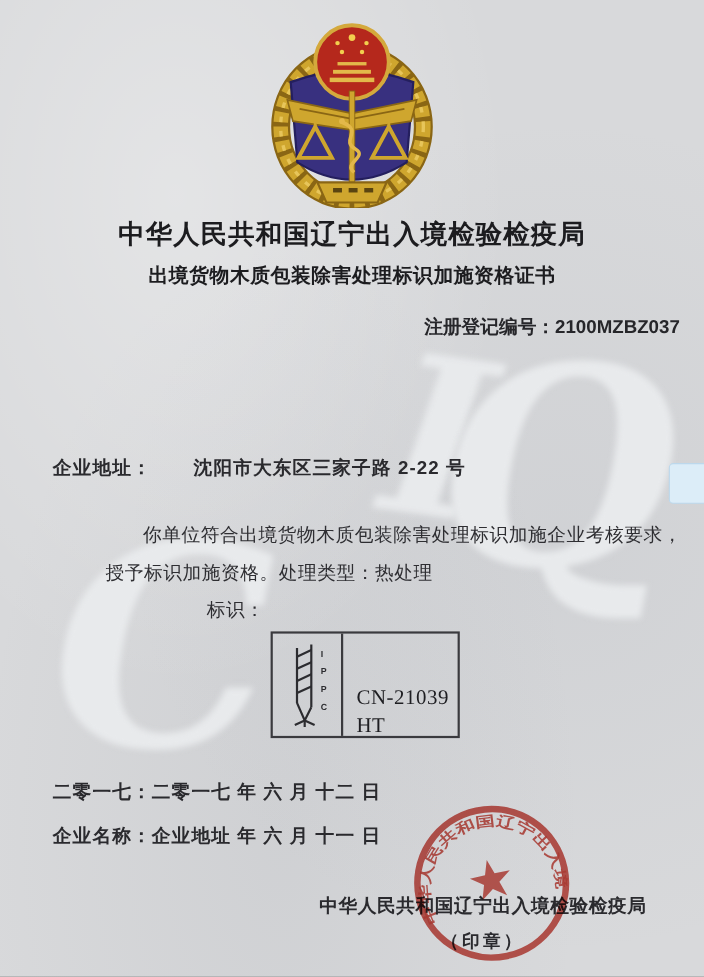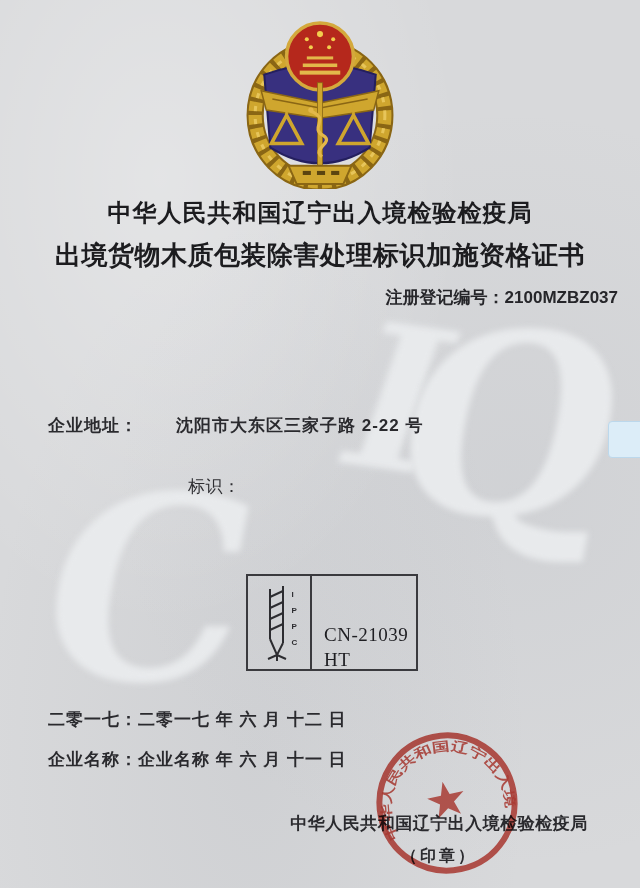--- a/index.html
+++ b/index.html
@@ -18,21 +18,21 @@
       color:#e8eaec;filter:blur(3px);font-weight:bold;line-height:1;user-select:none;}
   .wm-c{left:48px;top:462px;font-size:255px;}
   .wm-i{left:352px;top:300px;font-size:200px;transform:rotate(8deg);}
   .wm-q{left:398px;top:300px;font-size:250px;}
   
   .emblem{position:absolute;left:50%;top:13px;transform:translateX(-50%);}
   
   .title1{position:absolute;top:197px;left:0;width:100%;text-align:center;
           font-size:24px;font-weight:bold;letter-spacing:1px;color:#1c1c1f;}
   .title2{position:absolute;top:238px;left:0;width:100%;text-align:center;
-          font-size:26px;font-weight:bold;letter-spacing:0.5px;color:#1c1c1f;}
+          font-size:18px;font-weight:bold;letter-spacing:0.5px;color:#1c1c1f;}
   .reg{position:absolute;top:286px;right:22px;font-size:17px;font-weight:bold;color:#26262a;}
   
   .field{position:absolute;left:48px;font-size:17px;color:#2a2a2e;}
   .field .lab{font-weight:bold;letter-spacing:1px;}
   .field .val{margin-left:38px;font-weight:600;letter-spacing:1px;}
   .f-name{top:356px;}
   .f-addr{top:414px;}
   
   .para{position:absolute;left:96px;top:470px;width:528px;font-size:17px;
         line-height:34px;color:#2e2e32;letter-spacing:0.5px;}
@@ -117,20 +117,22 @@
   <div class="title1">中华人民共和国辽宁出入境检验检疫局</div>
   <div class="title2">出境货物木质包装除害处理标识加施资格证书</div>
 
   <div class="reg"><span>注册登记编号：</span><span>2100MZBZ037</span></div>
 
   <div class="field f-addr">
     <span class="lab">企业地址：</span><span class="val">沈阳市大东区三家子路 2-22 号</span>
   </div>
 
   <div class="para">
+    <div class="l1">你单位符合出境货物木质包装除害处理标识加施企业考核要求，</div>
+    <div class="l2">授予标识加施资格。处理类型：热处理</div>
     <div class="l3">标识：</div>
   </div>
 
   <div class="markbox">
     <div class="mark-left">
       <svg width="30" height="80" viewBox="0 0 30 80">
         <line x1="9" y1="6" x2="9" y2="56" stroke="#2c2c30" stroke-width="2"></line>
         <line x1="22" y1="3" x2="22" y2="60" stroke="#2c2c30" stroke-width="2"></line>
         <line x1="9" y1="14" x2="22" y2="8" stroke="#2c2c30" stroke-width="2"></line>
         <line x1="9" y1="25" x2="22" y2="19" stroke="#2c2c30" stroke-width="2"></line>
@@ -149,21 +151,21 @@
       </div>
     </div>
     <div class="mark-right">
       <div>CN-21039</div>
       <div>HT</div>
     </div>
   </div>
 
   <div class="dates">
     <div class="drow"><span>二零一七：</span><span>二零一七 年 六 月 十二 日</span></div>
-    <div class="drow"><span>企业名称：</span><span>企业名称 年 六 月 十一 日</span></div>
+    <div class="drow"><span>企业名称：</span><span>企业地址 年 六 月 十一 日</span></div>
   </div>
 
   <div class="issuer-block">
     <div>中华人民共和国辽宁出入境检验检疫局</div>
     <div class="seal-note">（印章）</div>
   </div>
 
   <div class="seal">
     <svg width="150" height="150" viewBox="0 0 200 200">
       <defs>

